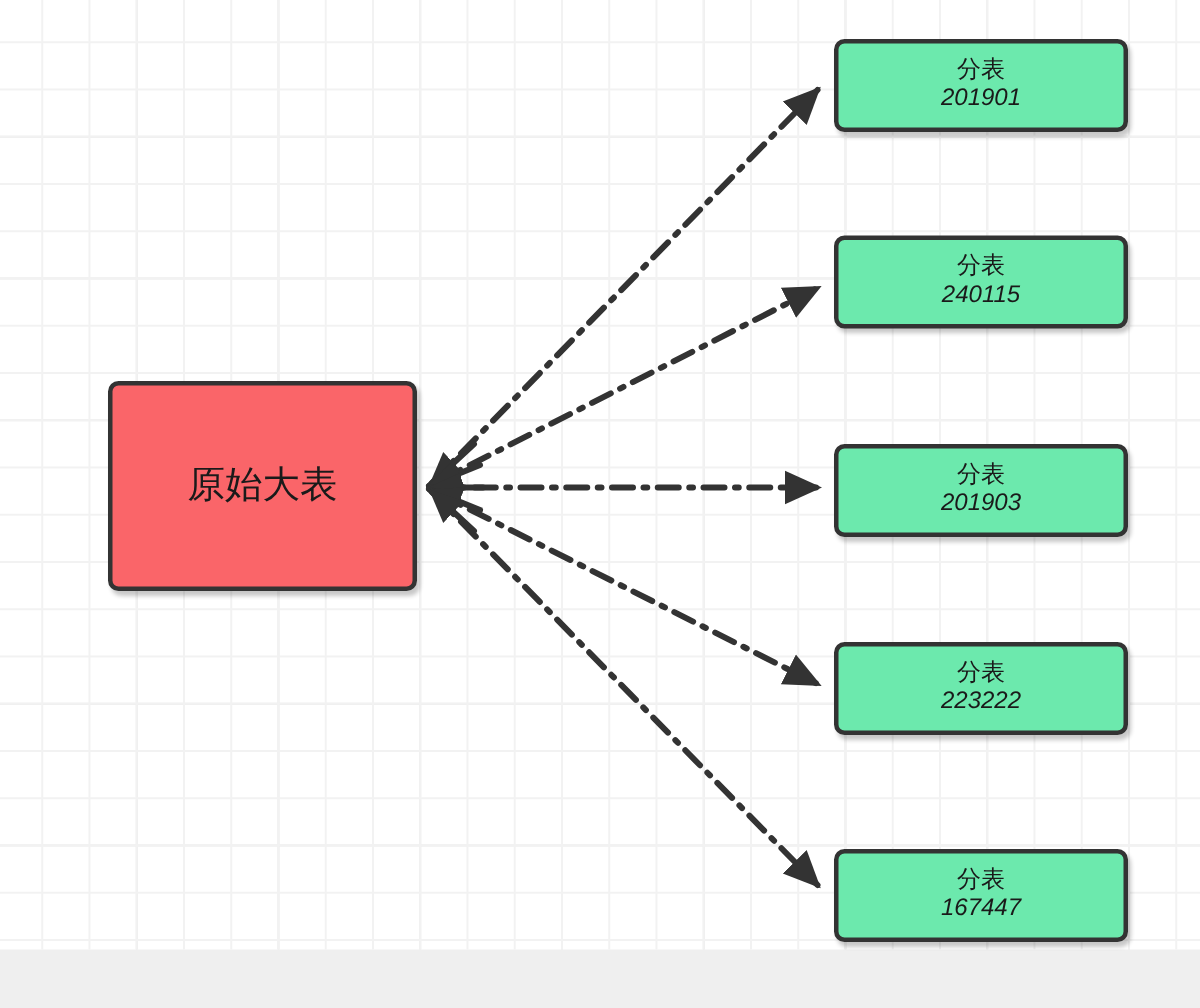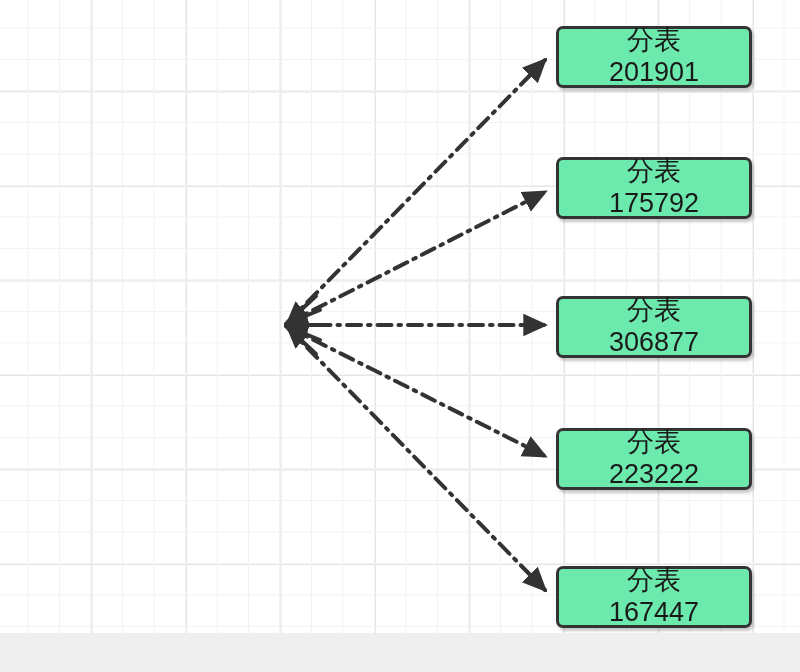--- a/index.html
+++ b/index.html
@@ -71,24 +71,24 @@
     color: #1a1a1a;
     line-height: 1.18;
     box-shadow: 2px 3px 3px rgba(0,0,0,0.22);
   }
 
   .node-source {
     font-size: 25px;
   }
 
   .node-shard {
-    font-size: 27px;
+    font-size: 16px;
   }
   .node-shard .shard-label { display: block; }
-  .node-shard .shard-id    { display: block; }
+  .node-shard .shard-id    { display: block; font-style: italic; }
 </style>
 </head>
 <body>
 
 <div id="canvas">
 
   <div id="grid-surface" style="height: 633px;">
     <div id="grid-surface-minor" style="height: 633px;"></div>
   </div>
 
@@ -117,34 +117,35 @@
 
     <g stroke="#333333" stroke-width="4" fill="none" stroke-linecap="round">
       <path d="M 316 296 L 288 322" marker-end="url(#arrow-start)"></path>
       <path d="M 320 310 L 288 323" marker-end="url(#arrow-start)"></path>
       <path d="M 322 325 L 288 325" marker-end="url(#arrow-start)"></path>
       <path d="M 320 340 L 288 327" marker-end="url(#arrow-start)"></path>
       <path d="M 316 354 L 288 328" marker-end="url(#arrow-start)"></path>
     </g>
   </svg>
 
+  <div class="node node-source" style="left: 72px; top: 254px; width: 206px; height: 140px; background: rgb(250, 101, 105); border-color: rgb(51, 51, 51);">原始大表</div>
 
   <div class="node node-shard" style="left: 556px; top: 26px; width: 196px; height: 62px; background: rgb(108, 233, 173); border-color: rgb(51, 51, 51);">
     <span class="shard-label">分表</span>
     <span class="shard-id">201901</span>
   </div>
 
   <div class="node node-shard" style="left: 556px; top: 157px; width: 196px; height: 62px; background: rgb(108, 233, 173); border-color: rgb(51, 51, 51);">
     <span class="shard-label">分表</span>
-    <span class="shard-id">175792</span>
+    <span class="shard-id">240115</span>
   </div>
 
   <div class="node node-shard" style="left: 556px; top: 296px; width: 196px; height: 62px; background: rgb(108, 233, 173); border-color: rgb(51, 51, 51);">
     <span class="shard-label">分表</span>
-    <span class="shard-id">306877</span>
+    <span class="shard-id">201903</span>
   </div>
 
   <div class="node node-shard" style="left: 556px; top: 428px; width: 196px; height: 62px; background: rgb(108, 233, 173); border-color: rgb(51, 51, 51);">
     <span class="shard-label">分表</span>
     <span class="shard-id">223222</span>
   </div>
 
   <div class="node node-shard" style="left: 556px; top: 566px; width: 196px; height: 62px; background: rgb(108, 233, 173); border-color: rgb(51, 51, 51);">
     <span class="shard-label">分表</span>
     <span class="shard-id">167447</span>

